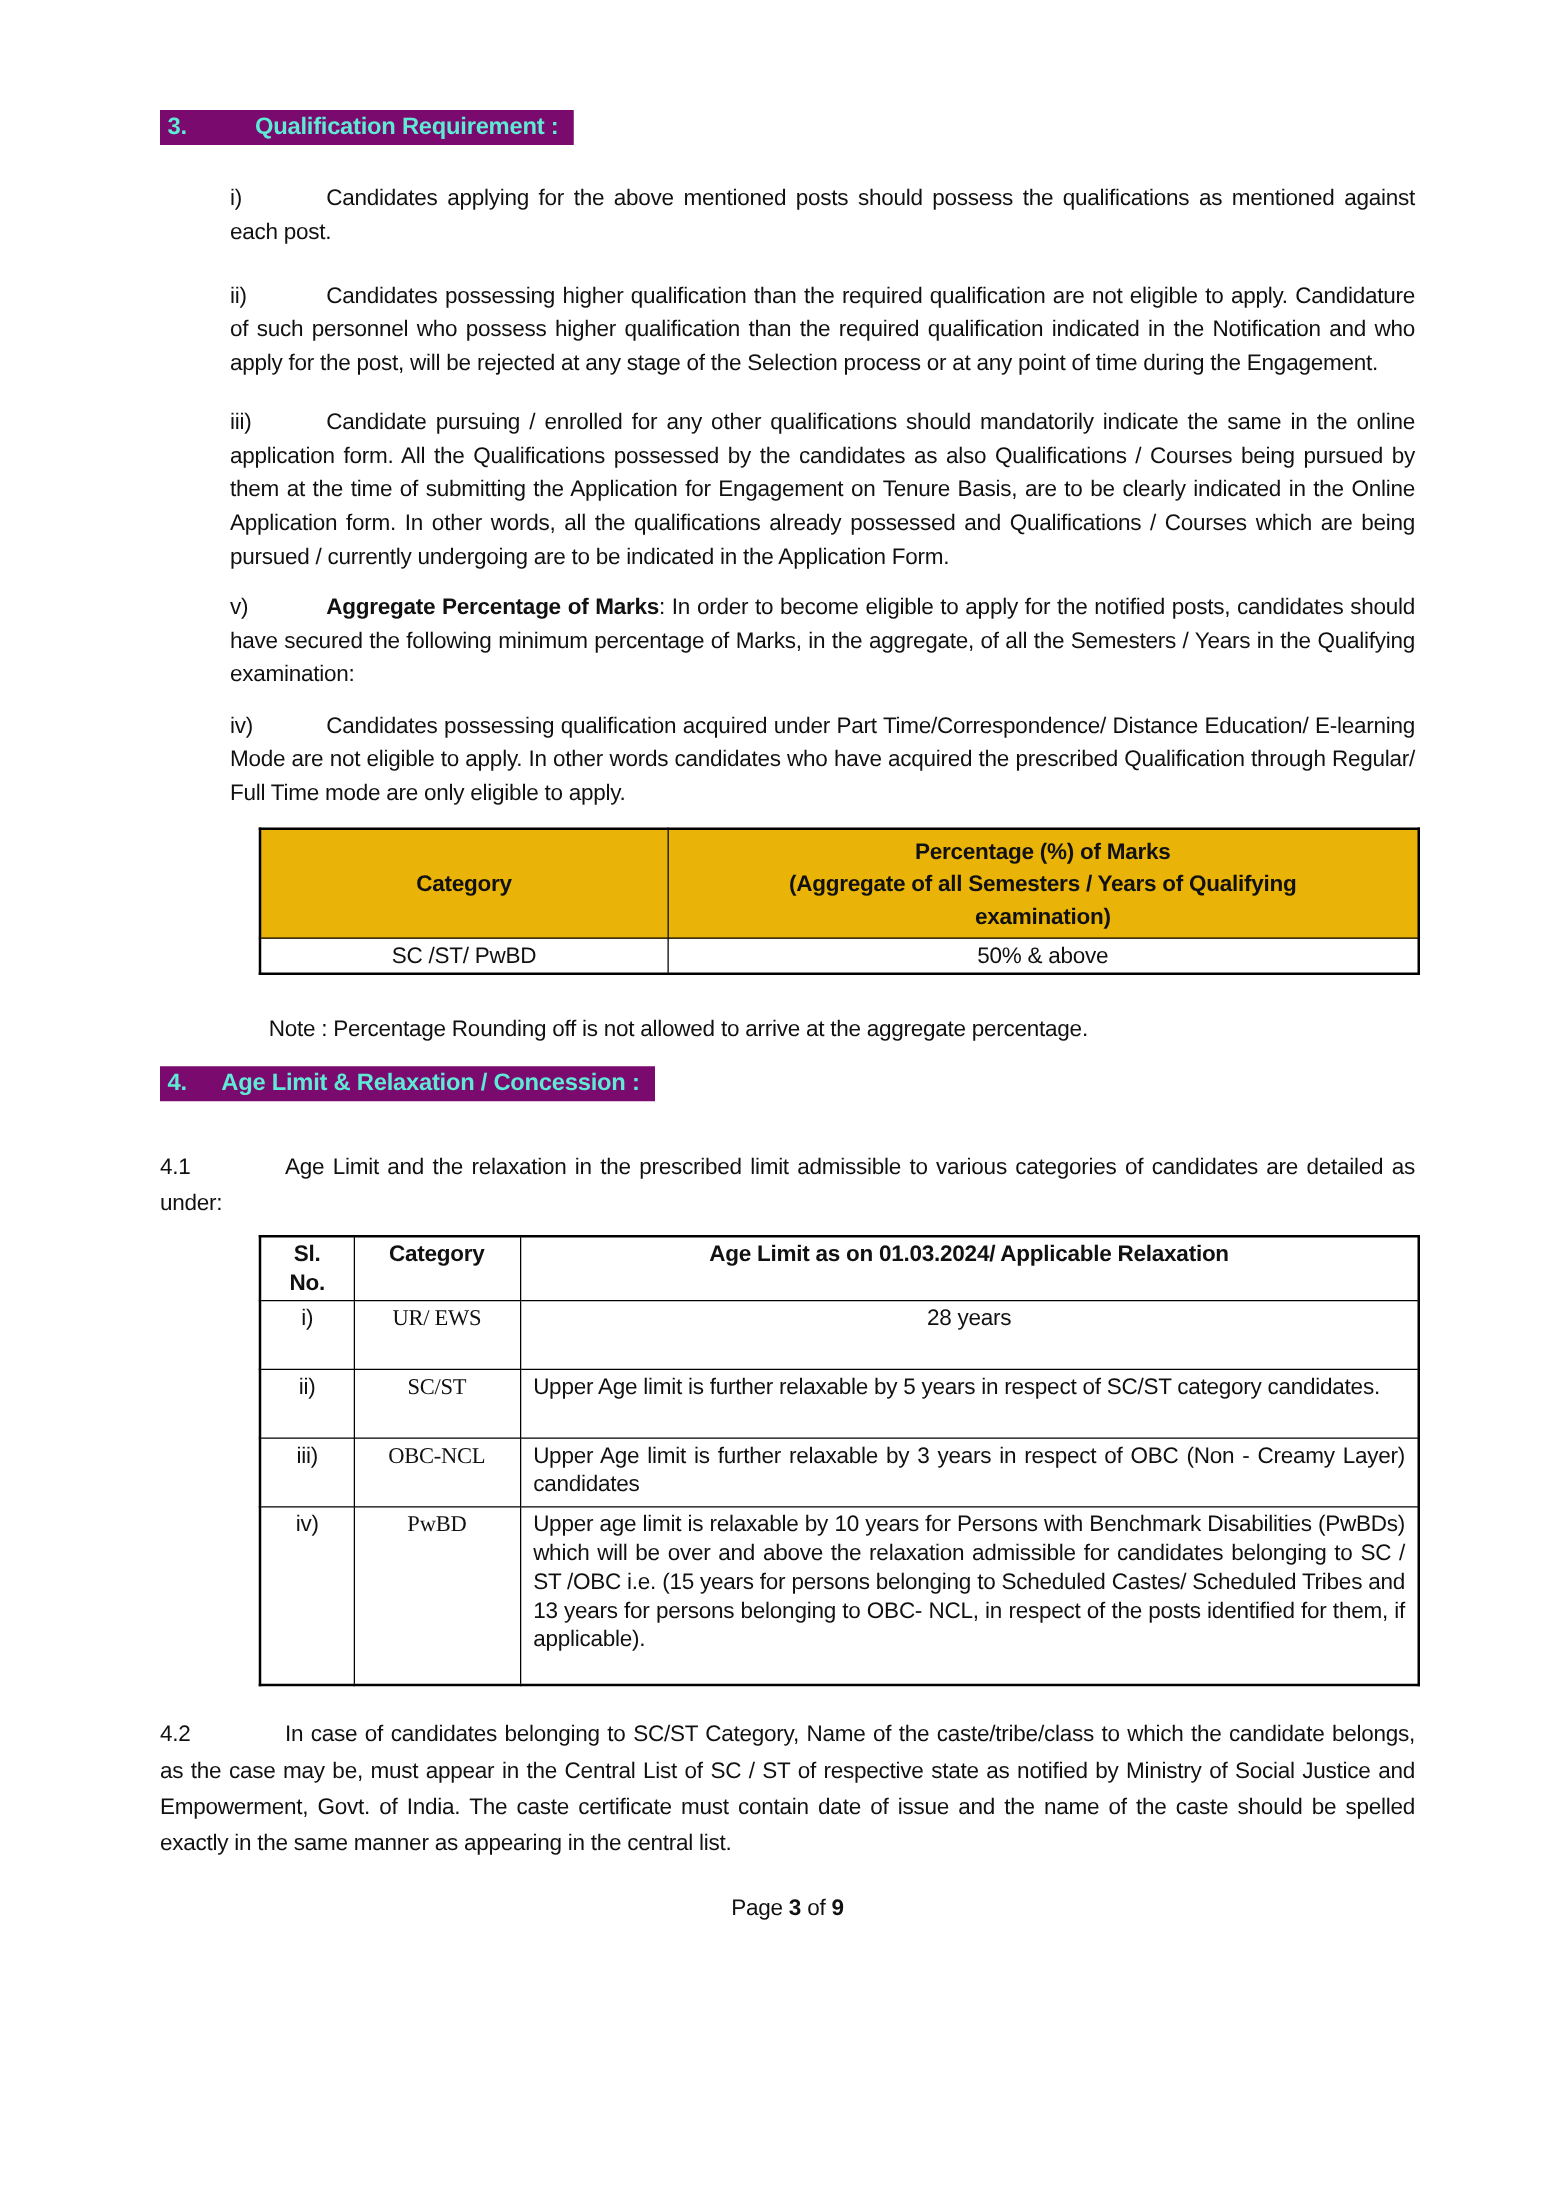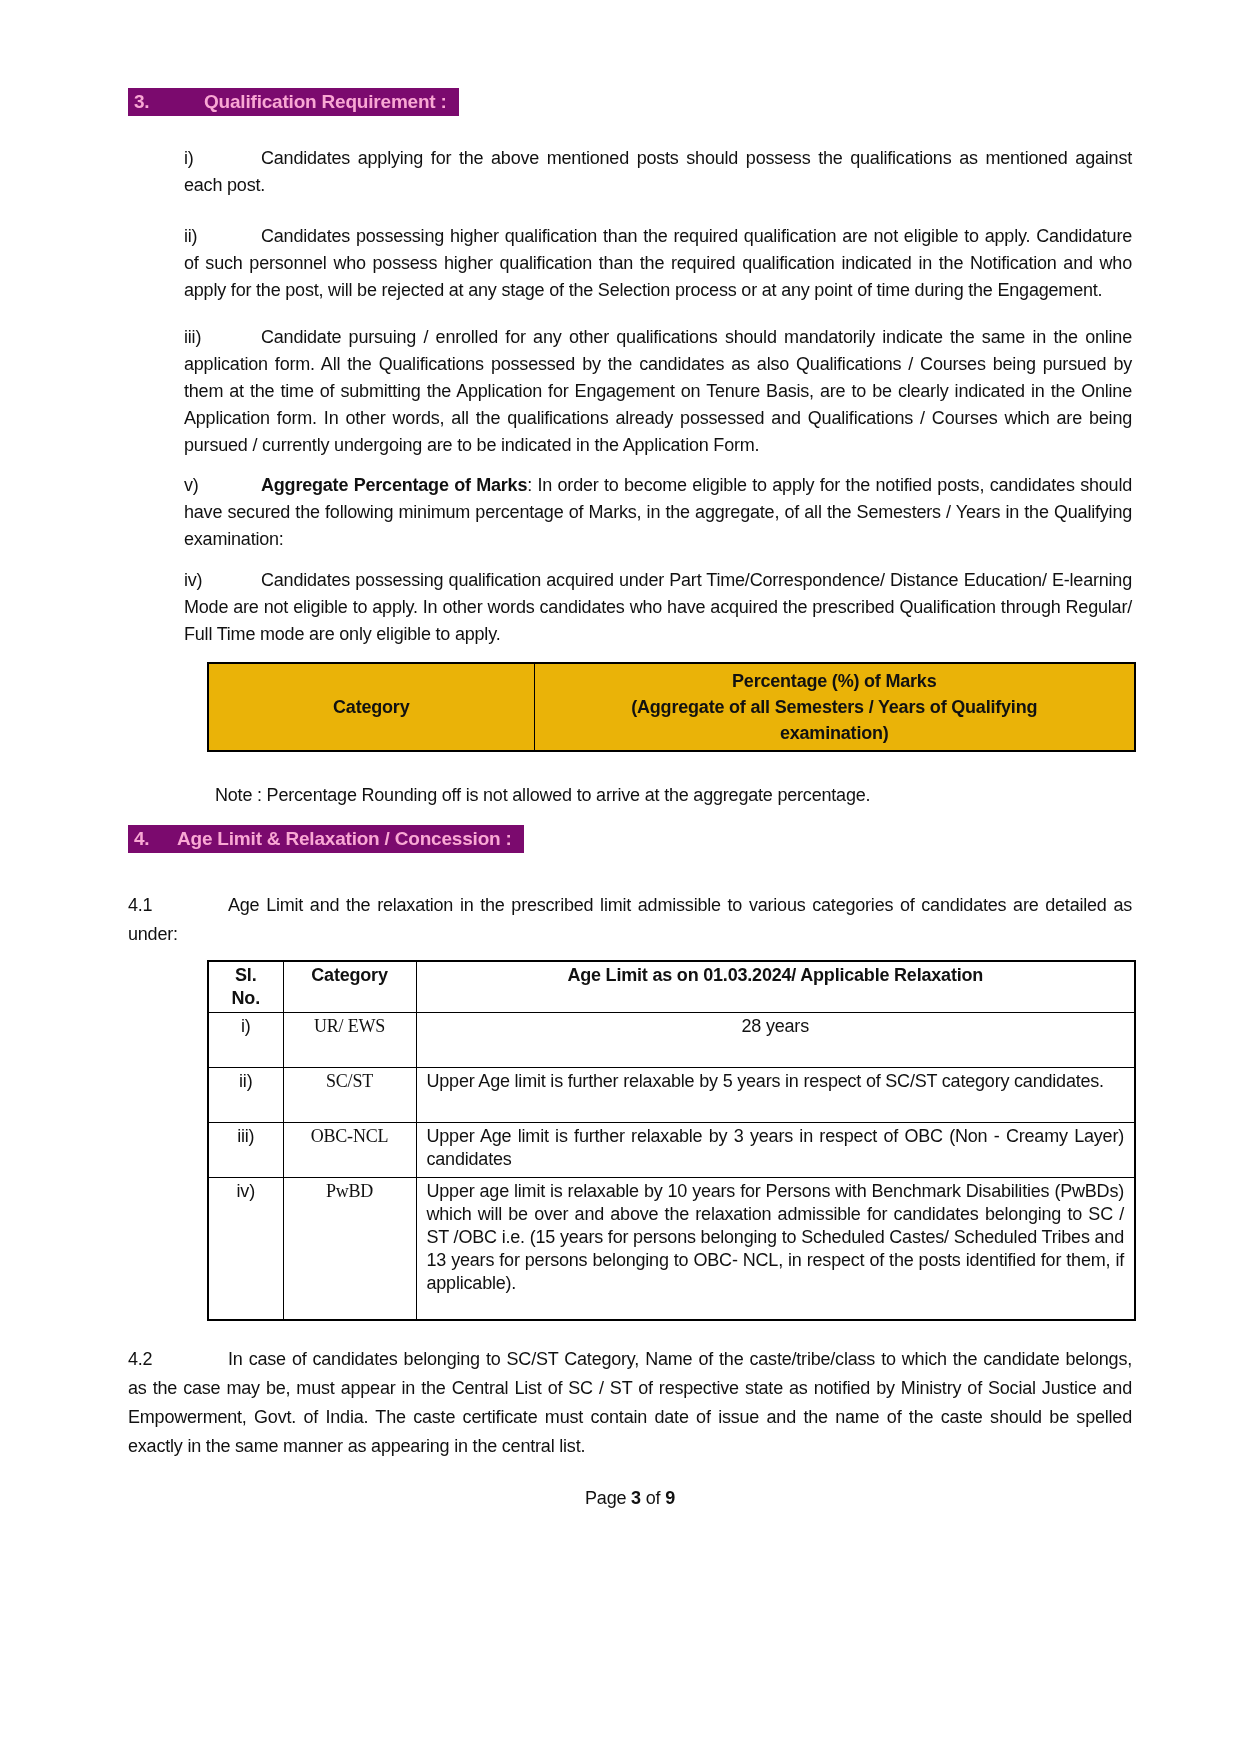--- a/index.html
+++ b/index.html
@@ -1,21 +1,21 @@
 <!DOCTYPE html>
 <html><head>
 <meta charset="utf-8">
 <style>
   html,body{margin:0;padding:0;background:#ffffff;}
   body{font-family:"Liberation Sans","DejaVu Sans",sans-serif;color:#111;}
   .page{position:relative;width:1240px;height:1755px;background:#fff;box-sizing:border-box;
         padding:88px 108px 0 128px;overflow:hidden;letter-spacing:-0.2px;}
   p{margin:0;}
   .headwrap{line-height:0;}
-  .sec-head{display:inline-block;background:#7B0A6E;color:#f9a8d4;font-weight:bold;font-size:19px;
+  .sec-head{display:inline-block;background:#7B0A6E;color:#5eead4;font-weight:bold;font-size:19px;
             line-height:25px;padding:1px 12px 2px 6px;white-space:nowrap;}
   .sec-num{display:inline-block;}
   .num3{width:70px;}
   .num4{width:43px;}
   .item{margin-left:56px;font-size:18px;line-height:27px;text-align:justify;}
   .ilabel{display:inline-block;width:77px;}
   .numpara{font-size:18px;line-height:29px;text-align:justify;}
   .nlabel{display:inline-block;width:100px;}
   .mt-i{margin-top:29px;}
   .mt-ii{margin-top:24px;}
@@ -76,20 +76,24 @@
       <tr>
         <th>Category</th>
         <th>
           <span class="blk">Percentage (%) of Marks</span>
           <span class="blk">(Aggregate of all Semesters / Years of Qualifying</span>
           <span class="blk">examination)</span>
         </th>
       </tr>
     </thead>
     <tbody>
+      <tr>
+        <td>SC /ST/ PwBD</td>
+        <td>50% &amp; above</td>
+      </tr>
     </tbody>
   </table>
 
   <p class="note mt-note">Note : Percentage Rounding off is not allowed to arrive at the aggregate percentage.</p>
 
   <div class="headwrap mt-sh4">
     <span class="sec-head"><span class="sec-num num4">4.</span><span>Age Limit &amp;  Relaxation / Concession :</span></span>
   </div>
 
   <p class="numpara mt-p41"><span class="nlabel">4.1</span><span>Age Limit and the relaxation in the prescribed limit admissible to various categories of candidates are detailed as under:</span></p>

